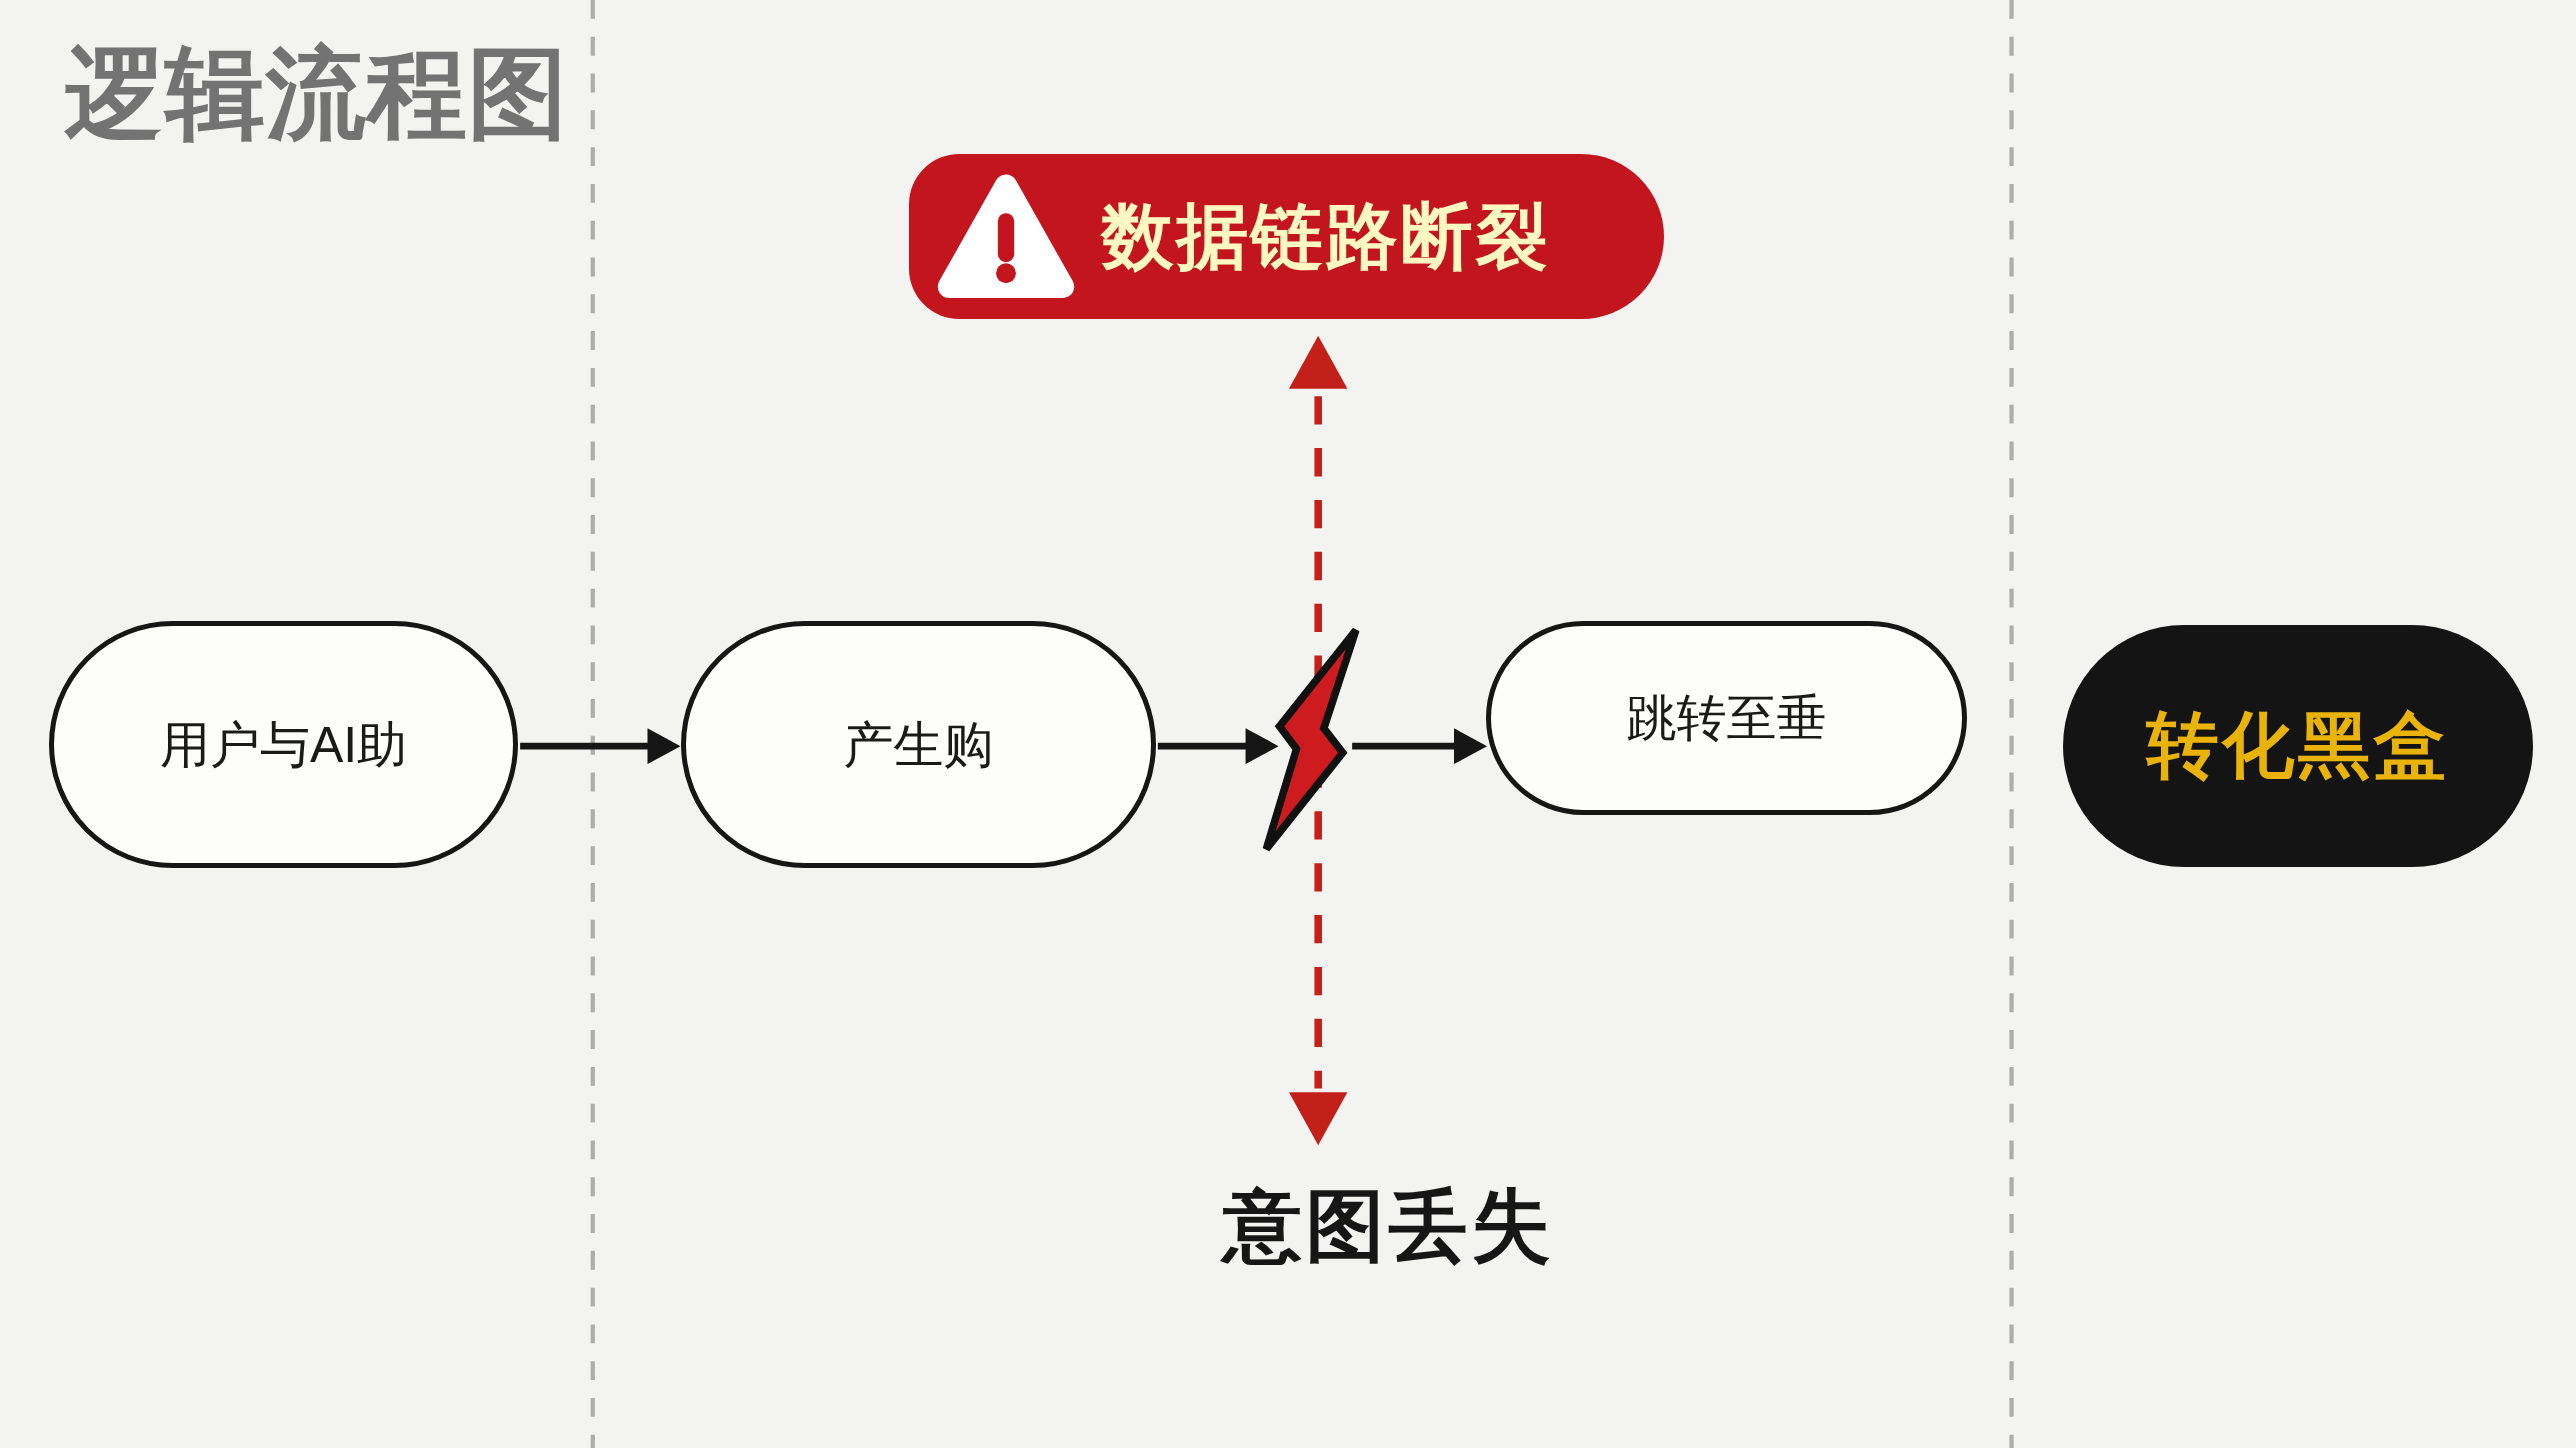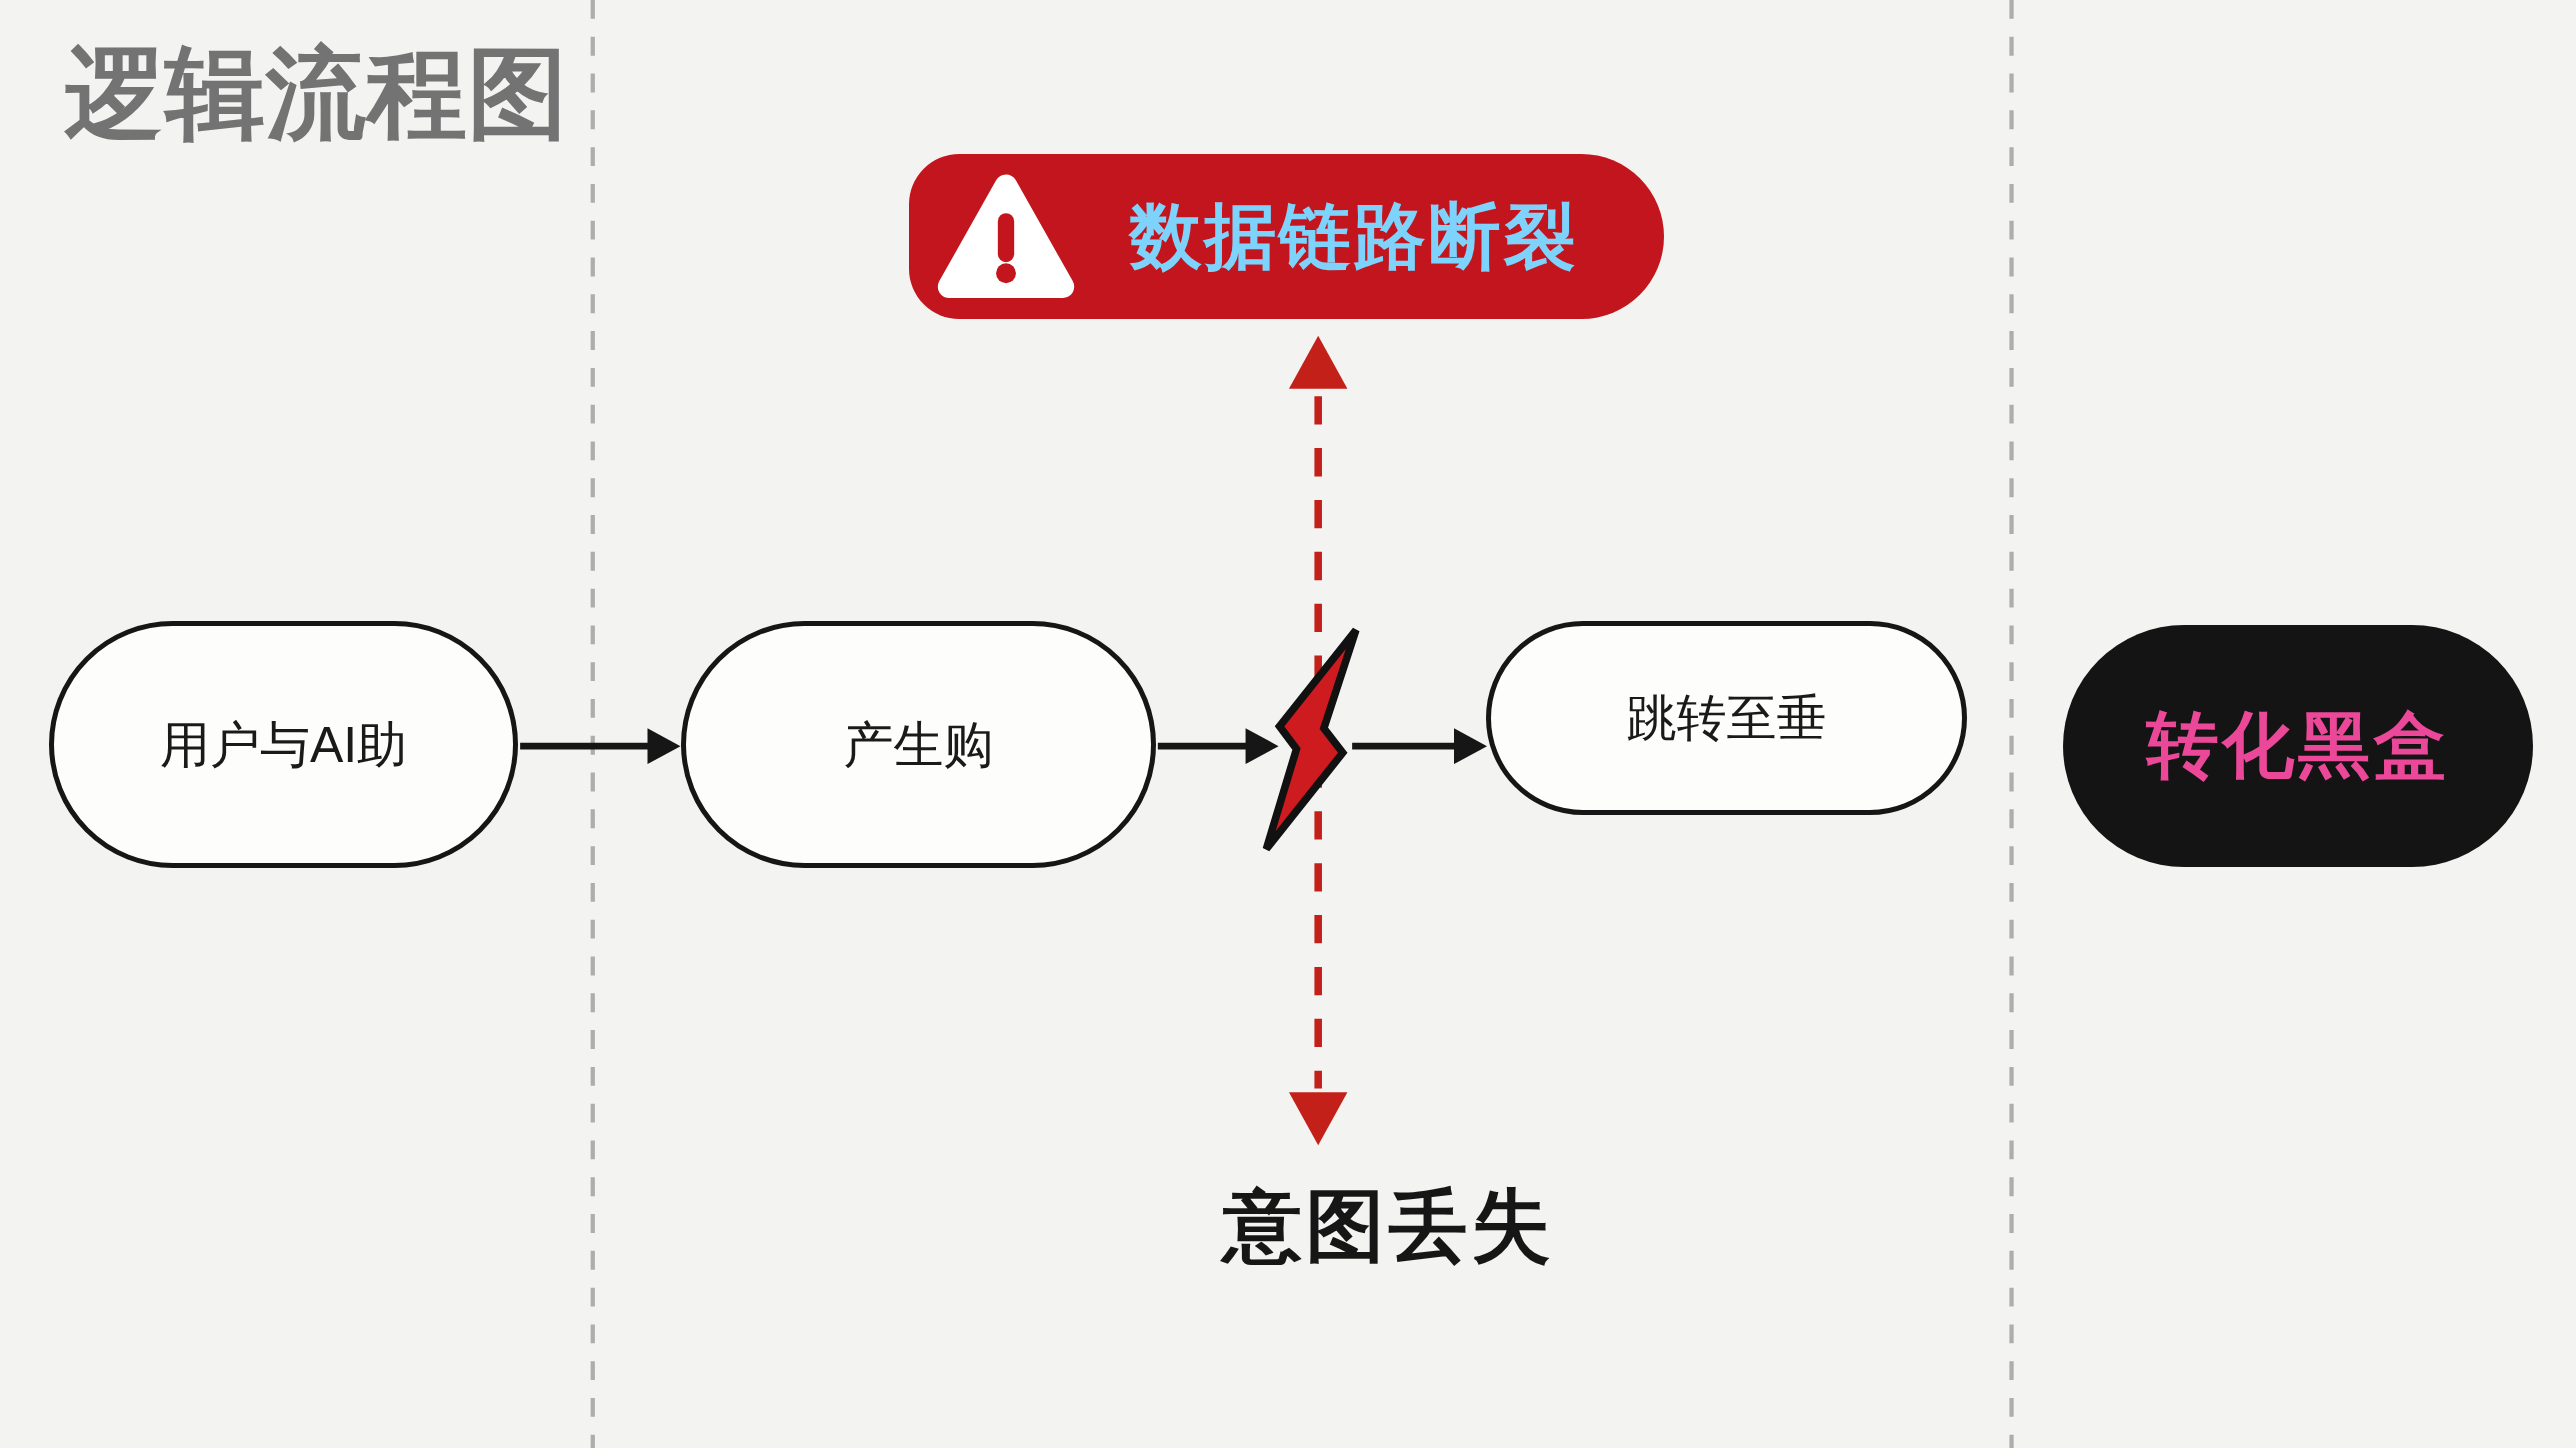--- a/index.html
+++ b/index.html
@@ -22,41 +22,41 @@
   svg.layer{left:0;top:0;width:2576px;height:1448px;}
   
   .alert-badge{
     left:909px;top:154px;width:755px;height:165px;
     background:#c3151d;
     border-radius:53px 87px 87px 53px;
     display:flex;align-items:center;
     box-sizing:border-box;padding-left:26.4px;
   }
   .alert-badge .badge-label{
-    margin-left:52px;
-    font-size:72px;font-weight:800;color:#7dd3fc;
+    margin-left:24px;
+    font-size:72px;font-weight:800;color:#fef9c3;
     letter-spacing:2.8px;white-space:nowrap;
   }
   
   .node{
     box-sizing:border-box;
     display:flex;flex-direction:column;
     align-items:center;justify-content:center;
     text-align:center;
   }
   .node.outline{
     background:#fdfdfc;
     border:5.7px solid #161616;
     border-radius:132px;
     font-size:50px;line-height:88px;font-weight:500;color:#1a1a1a;
   }
   .node.solid{
     background:#141414;
     border-radius:123px;
-    color:#ec4899;font-size:72px;font-weight:700;letter-spacing:3.8px;
+    color:#eab308;font-size:72px;font-weight:700;letter-spacing:3.8px;
   }
   #node-1{left:49px;top:621px;width:469px;height:247px;}
   #node-2{left:681px;top:621px;width:475px;height:247px;gap:42px;}
   #node-3{left:1486px;top:621px;width:481px;height:194px;}
   #node-4{left:2063px;top:625px;width:470px;height:242px;}
   
   .lost-label{
     left:1082px;top:1174px;width:472px;
     text-align:right;
     font-size:79px;font-weight:800;color:#161616;

